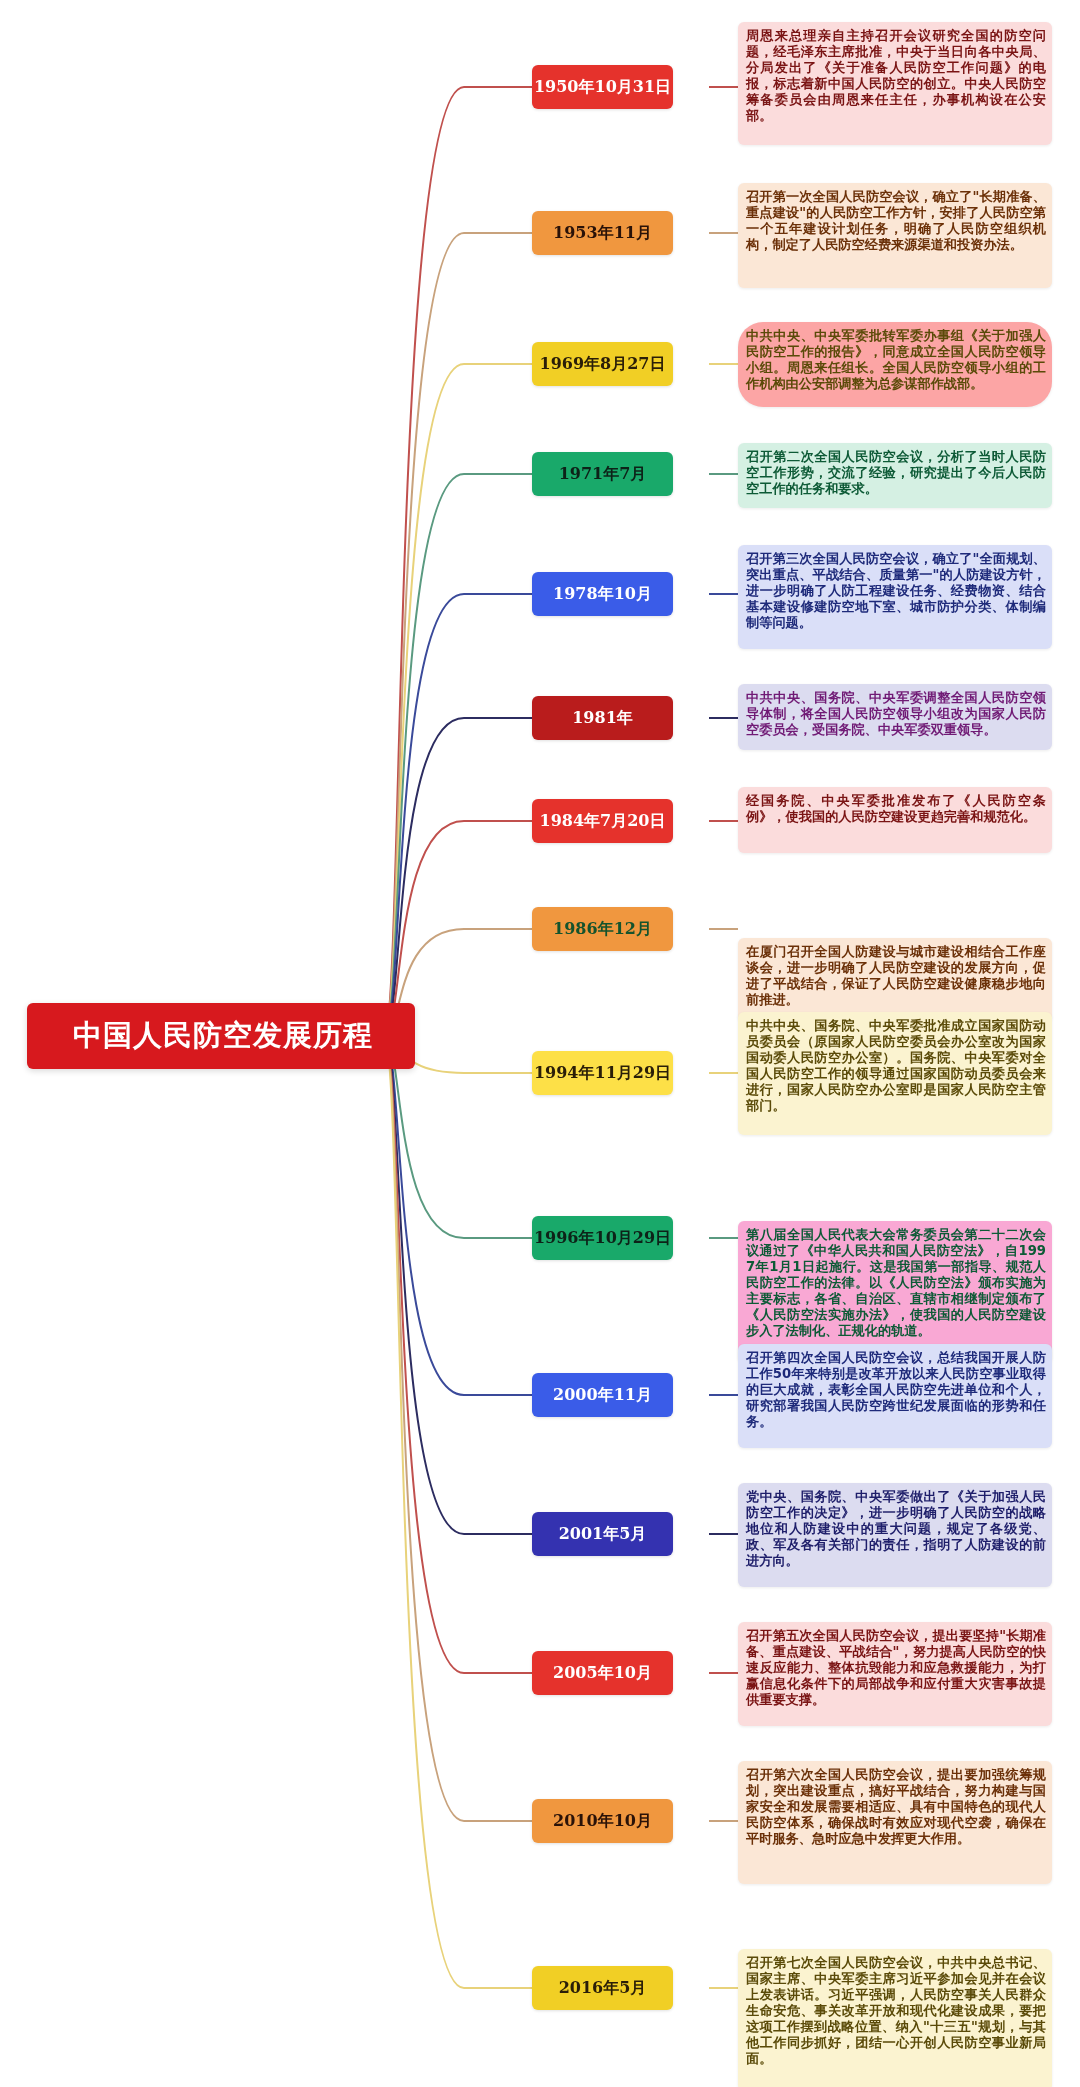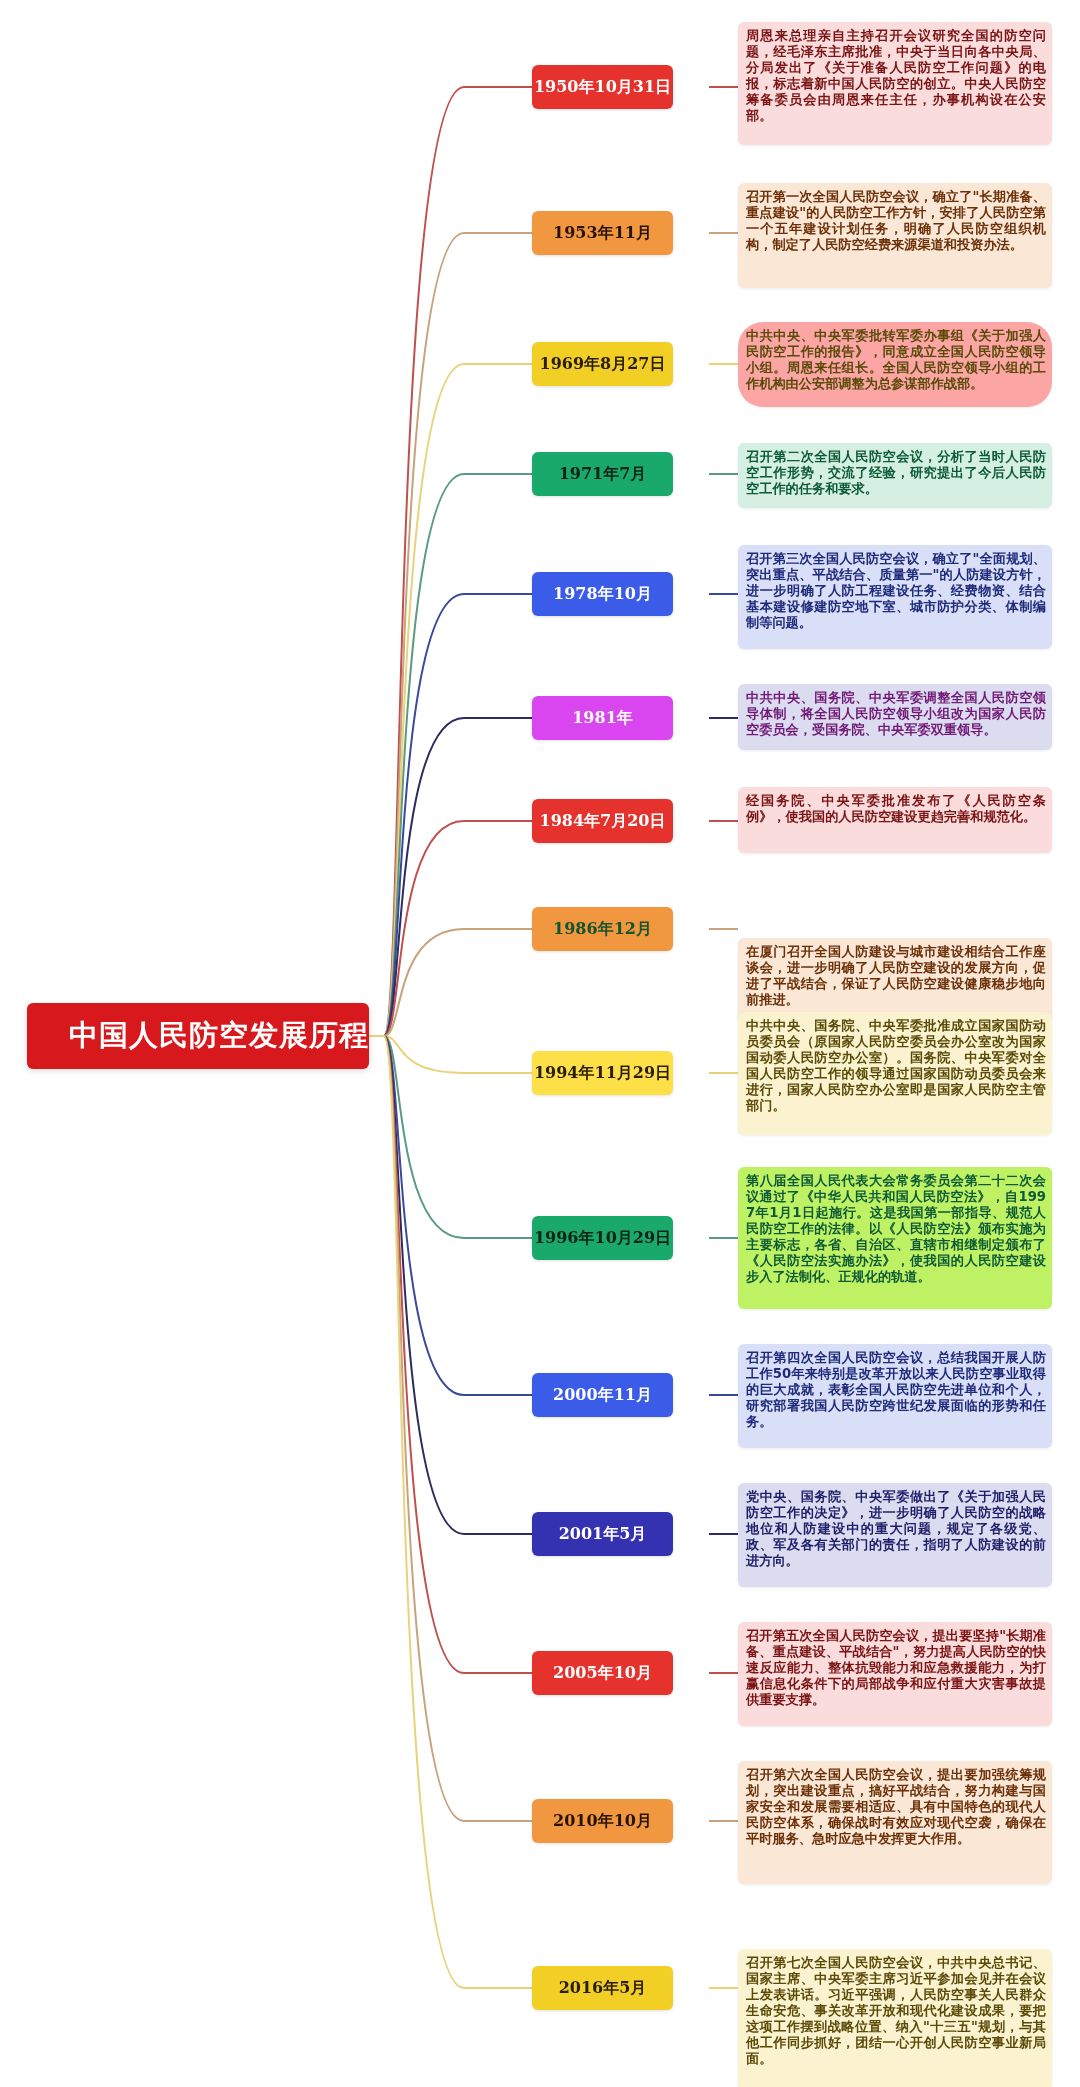--- a/index.html
+++ b/index.html
@@ -3,22 +3,22 @@
 <meta charset="utf-8">
 <style>
   html, body { margin: 0; padding: 0; background: #ffffff; }
   body { width: 1080px; height: 2087px; position: relative; overflow: hidden;
          font-family: "DejaVu Sans", "Liberation Sans", sans-serif; }
   #connectors { position: absolute; left: 0; top: 0; width: 1080px; height: 2087px; }
   .root {
     position: absolute; left: 27px; top: 1003px; width: 342px; height: 66px;
     background: #d7191e; border-radius: 6px;
     box-shadow: 0 2px 6px rgba(0,0,0,0.15);
-    display: flex; align-items: center; justify-content: flex-end;
-    color: #ffffff; font-weight: bold; font-size: 29px; letter-spacing: 1px;
+    display: flex; align-items: center; justify-content: flex-start;
+    color: #ffffff; font-weight: bold; font-size: 29px; letter-spacing: 1px; padding-left: 46px;
   }
   .date {
     position: absolute; left: 532px; width: 141px; height: 44px;
     border-radius: 6px; display: flex; align-items: center; justify-content: center;
     font-family: "DejaVu Serif", "Liberation Serif", serif; font-weight: bold; font-size: 16px;
     box-shadow: 0 1px 3px rgba(0,0,0,0.12);
   }
   .desc {
     position: absolute; left: 738px; width: 314px; box-sizing: border-box;
     padding: 6px 6px 6px 8px; border-radius: 6px;
@@ -96,21 +96,21 @@
     <span>召开第二次全国人民防空会议，分析了当时人民防空工作形势，交流了经验，研究提出了今后人民防空工作的任务和要求。</span>
   </div>
 
   <div class="date" style="top: 572px; background: rgb(58, 92, 232); color: rgb(255, 255, 255);">
     <span>1978年10月</span>
   </div>
   <div class="desc" style="top: 545px; min-height: 104px; background: rgb(218, 223, 248); color: rgb(30, 42, 122);">
     <span>召开第三次全国人民防空会议，确立了"全面规划、突出重点、平战结合、质量第一"的人防建设方针，进一步明确了人防工程建设任务、经费物资、结合基本建设修建防空地下室、城市防护分类、体制编制等问题。</span>
   </div>
 
-  <div class="date" style="top: 696px; background: #d946ef; color: rgb(255, 255, 255);">
+  <div class="date" style="top: 696px; background: #b91c1c; color: rgb(255, 255, 255);">
     <span>1981年</span>
   </div>
   <div class="desc" style="top: 684px; min-height: 66px; background: rgb(220, 220, 240); color: #701a75;">
     <span>中共中央、国务院、中央军委调整全国人民防空领导体制，将全国人民防空领导小组改为国家人民防空委员会，受国务院、中央军委双重领导。</span>
   </div>
 
   <div class="date" style="top: 799px; background: rgb(229, 50, 44); color: rgb(255, 255, 255);">
     <span>1984年7月20日</span>
   </div>
   <div class="desc" style="top: 787px; min-height: 66px; background: rgb(251, 220, 220); color: rgb(122, 20, 20);">
@@ -127,21 +127,21 @@
   <div class="date" style="top: 1051px; background: #fde047; color: rgb(42, 30, 8);">
     <span>1994年11月29日</span>
   </div>
   <div class="desc" style="top: 1012px; min-height: 123px; background: rgb(251, 243, 208); color: rgb(90, 74, 8);">
     <span>中共中央、国务院、中央军委批准成立国家国防动员委员会（原国家人民防空委员会办公室改为国家国动委人民防空办公室）。国务院、中央军委对全国人民防空工作的领导通过国家国防动员委员会来进行，国家人民防空办公室即是国家人民防空主管部门。</span>
   </div>
 
   <div class="date" style="top: 1216px; background: rgb(25, 169, 106); color: rgb(13, 34, 24);">
     <span>1996年10月29日</span>
   </div>
-  <div class="desc" style="top: 1167px; min-height: 142px; background: #bef264; color: rgb(13, 90, 54);">
+  <div class="desc" style="top: 1221px; min-height: 142px; background: #f9a8d4; color: rgb(13, 90, 54);">
     <span>第八届全国人民代表大会常务委员会第二十二次会议通过了《中华人民共和国人民防空法》，自1997年1月1日起施行。这是我国第一部指导、规范人民防空工作的法律。以《人民防空法》颁布实施为主要标志，各省、自治区、直辖市相继制定颁布了《人民防空法实施办法》，使我国的人民防空建设步入了法制化、正规化的轨道。</span>
   </div>
 
   <div class="date" style="top: 1373px; background: rgb(58, 92, 232); color: rgb(255, 255, 255);">
     <span>2000年11月</span>
   </div>
   <div class="desc" style="top: 1344px; min-height: 104px; background: rgb(218, 223, 248); color: rgb(30, 42, 122);">
     <span>召开第四次全国人民防空会议，总结我国开展人防工作50年来特别是改革开放以来人民防空事业取得的巨大成就，表彰全国人民防空先进单位和个人，研究部署我国人民防空跨世纪发展面临的形势和任务。</span>
   </div>
 

